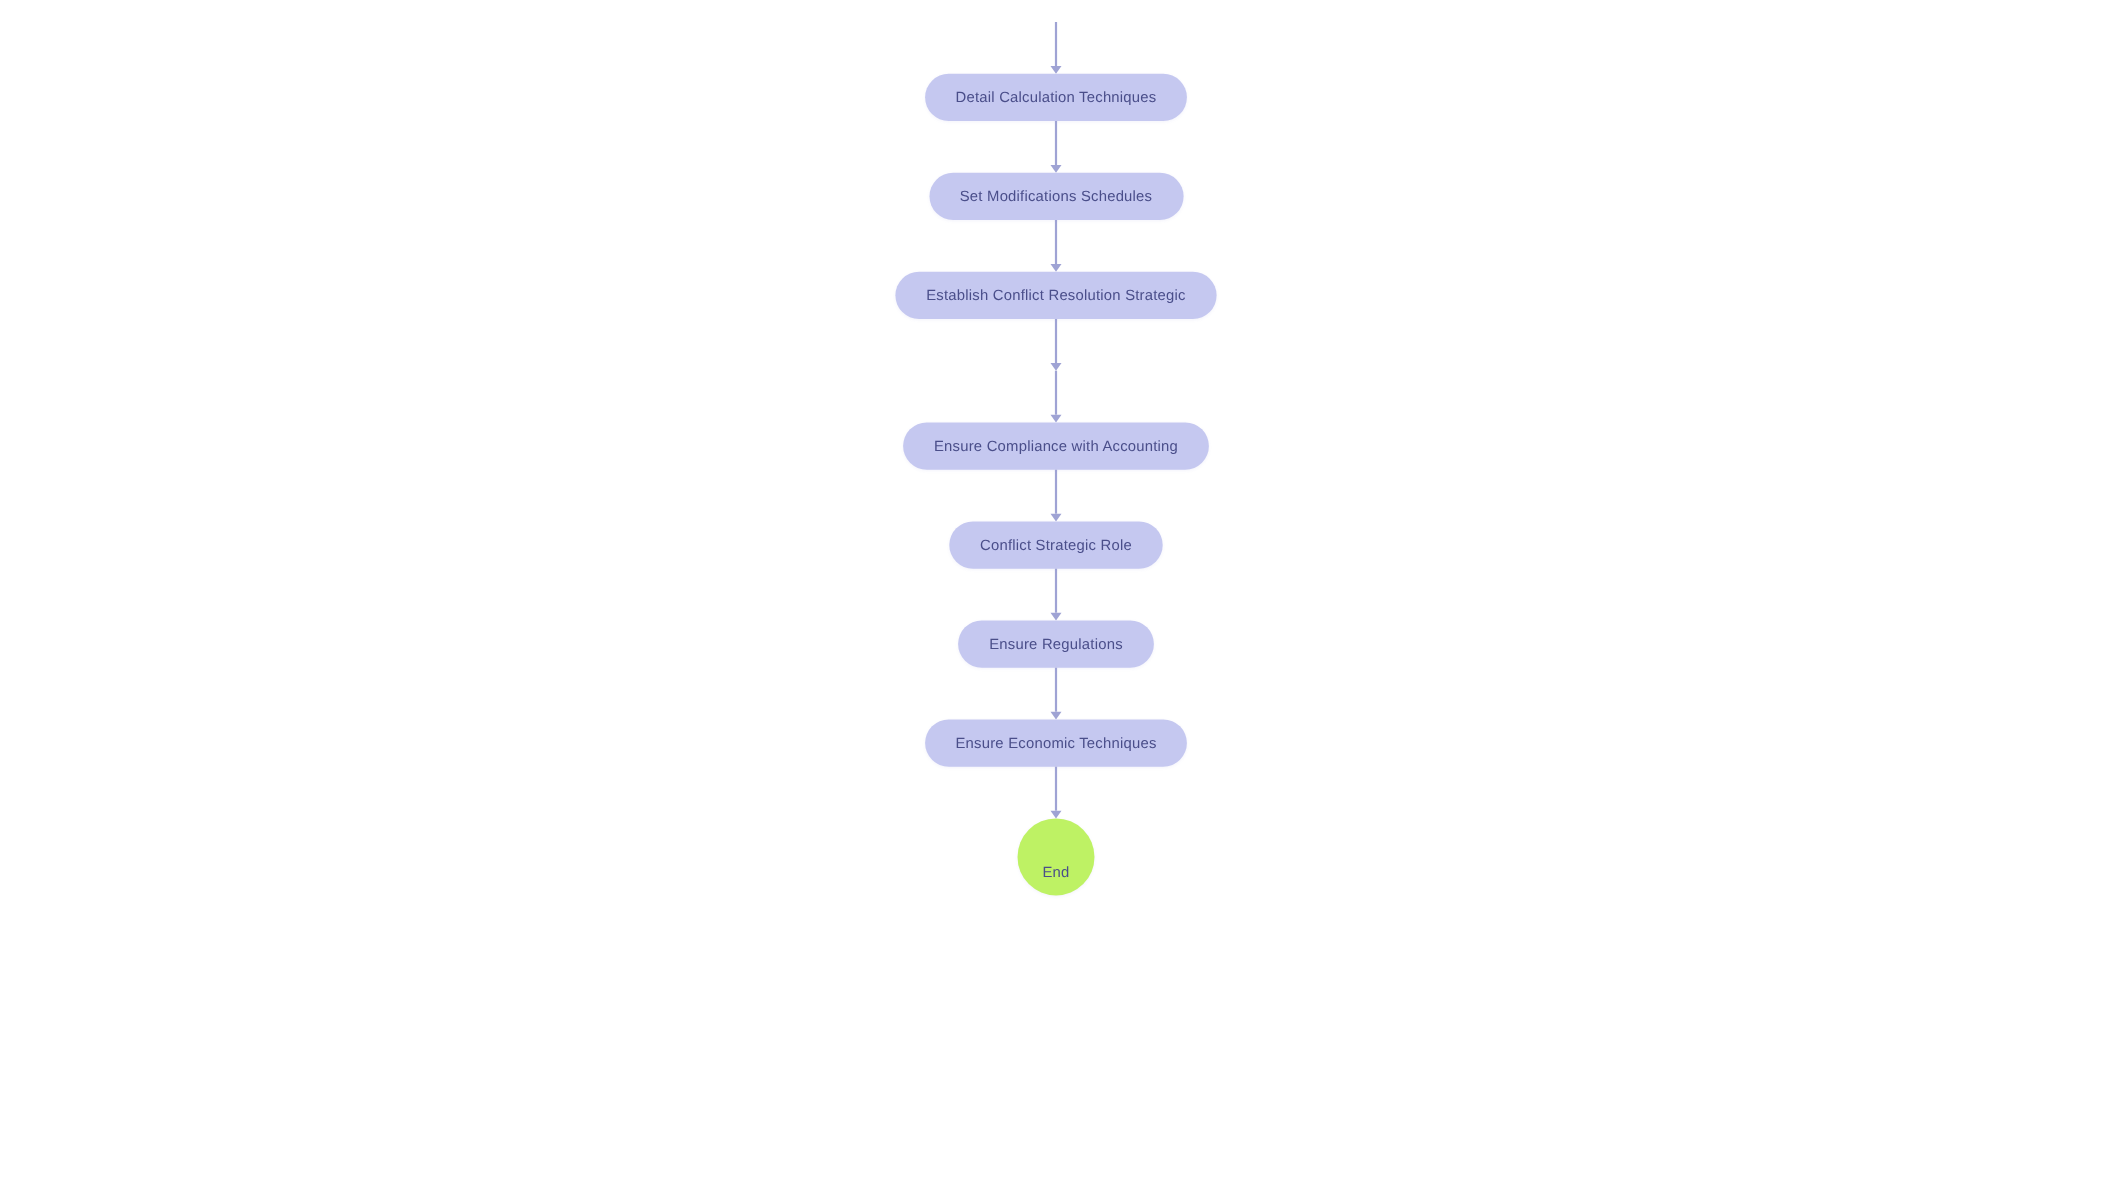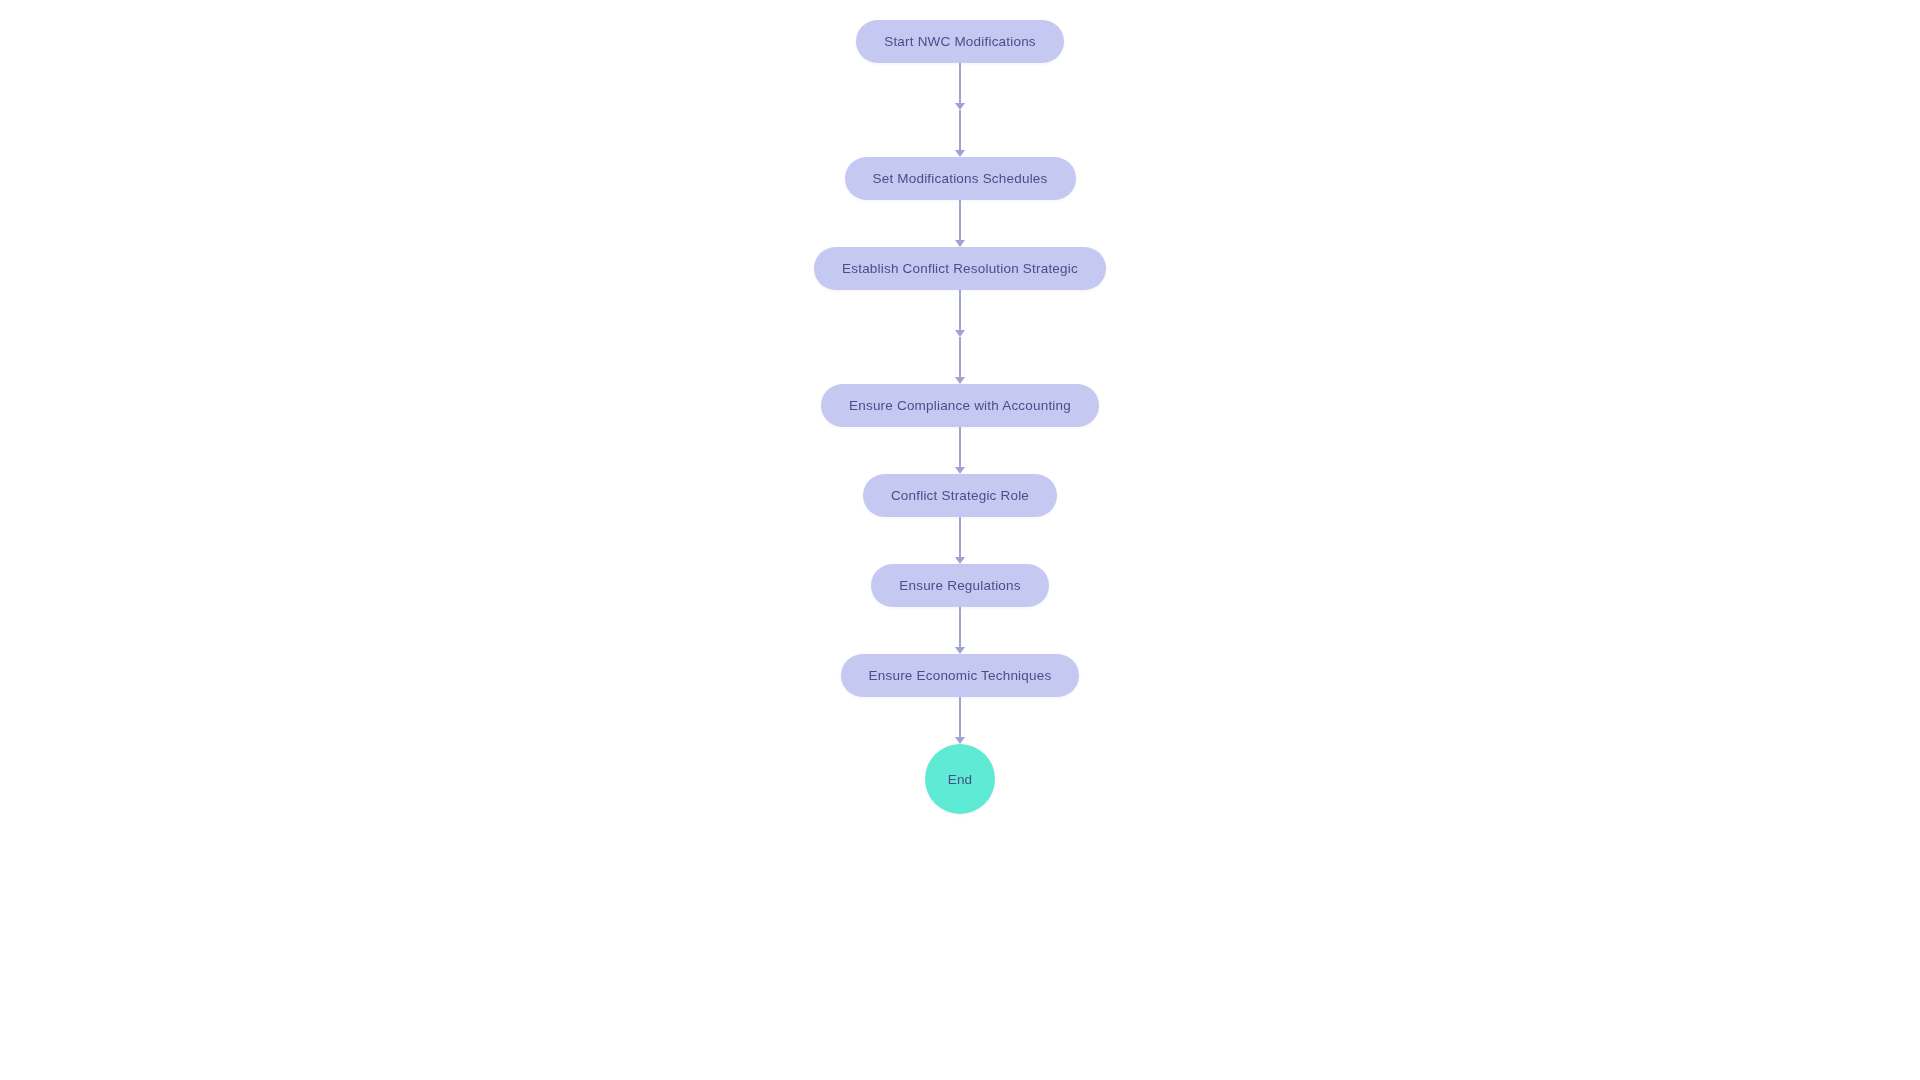--- a/index.html
+++ b/index.html
@@ -49,23 +49,23 @@
       background-color: #c5c8f0;
     }
 
     .flow-node.end-node {
       border-radius: 50%;
       padding: 14px 20px;
       min-width: 70px;
       width: 70px;
       height: 70px;
       display: flex;
-      align-items: center;
+      align-items: flex-end;
       justify-content: center;
-      background-color: #5eead4;
+      background-color: #bef264;
     }
 
     .connector {
       display: flex;
       flex-direction: column;
       align-items: center;
       width: 2px;
       background: transparent;
     }
 
@@ -81,29 +81,29 @@
       border-left: 5px solid transparent;
       border-right: 5px solid transparent;
       border-top: 7px solid #9fa3d4;
     }
   </style>
 </head>
 <body>
 
 <div class="flowchart-container">
 
-  <div class="flow-node start-node">
-    <span>Start NWC Modifications</span>
-  </div>
 
   <div class="connector">
     <div class="arrow-line"></div>
     <div class="arrow-head"></div>
   </div>
 
+  <div class="flow-node">
+    <span>Detail Calculation Techniques</span>
+  </div>
 
   <div class="connector">
     <div class="arrow-line"></div>
     <div class="arrow-head"></div>
   </div>
 
   <div class="flow-node">
     <span>Set Modifications Schedules</span>
   </div>
 

